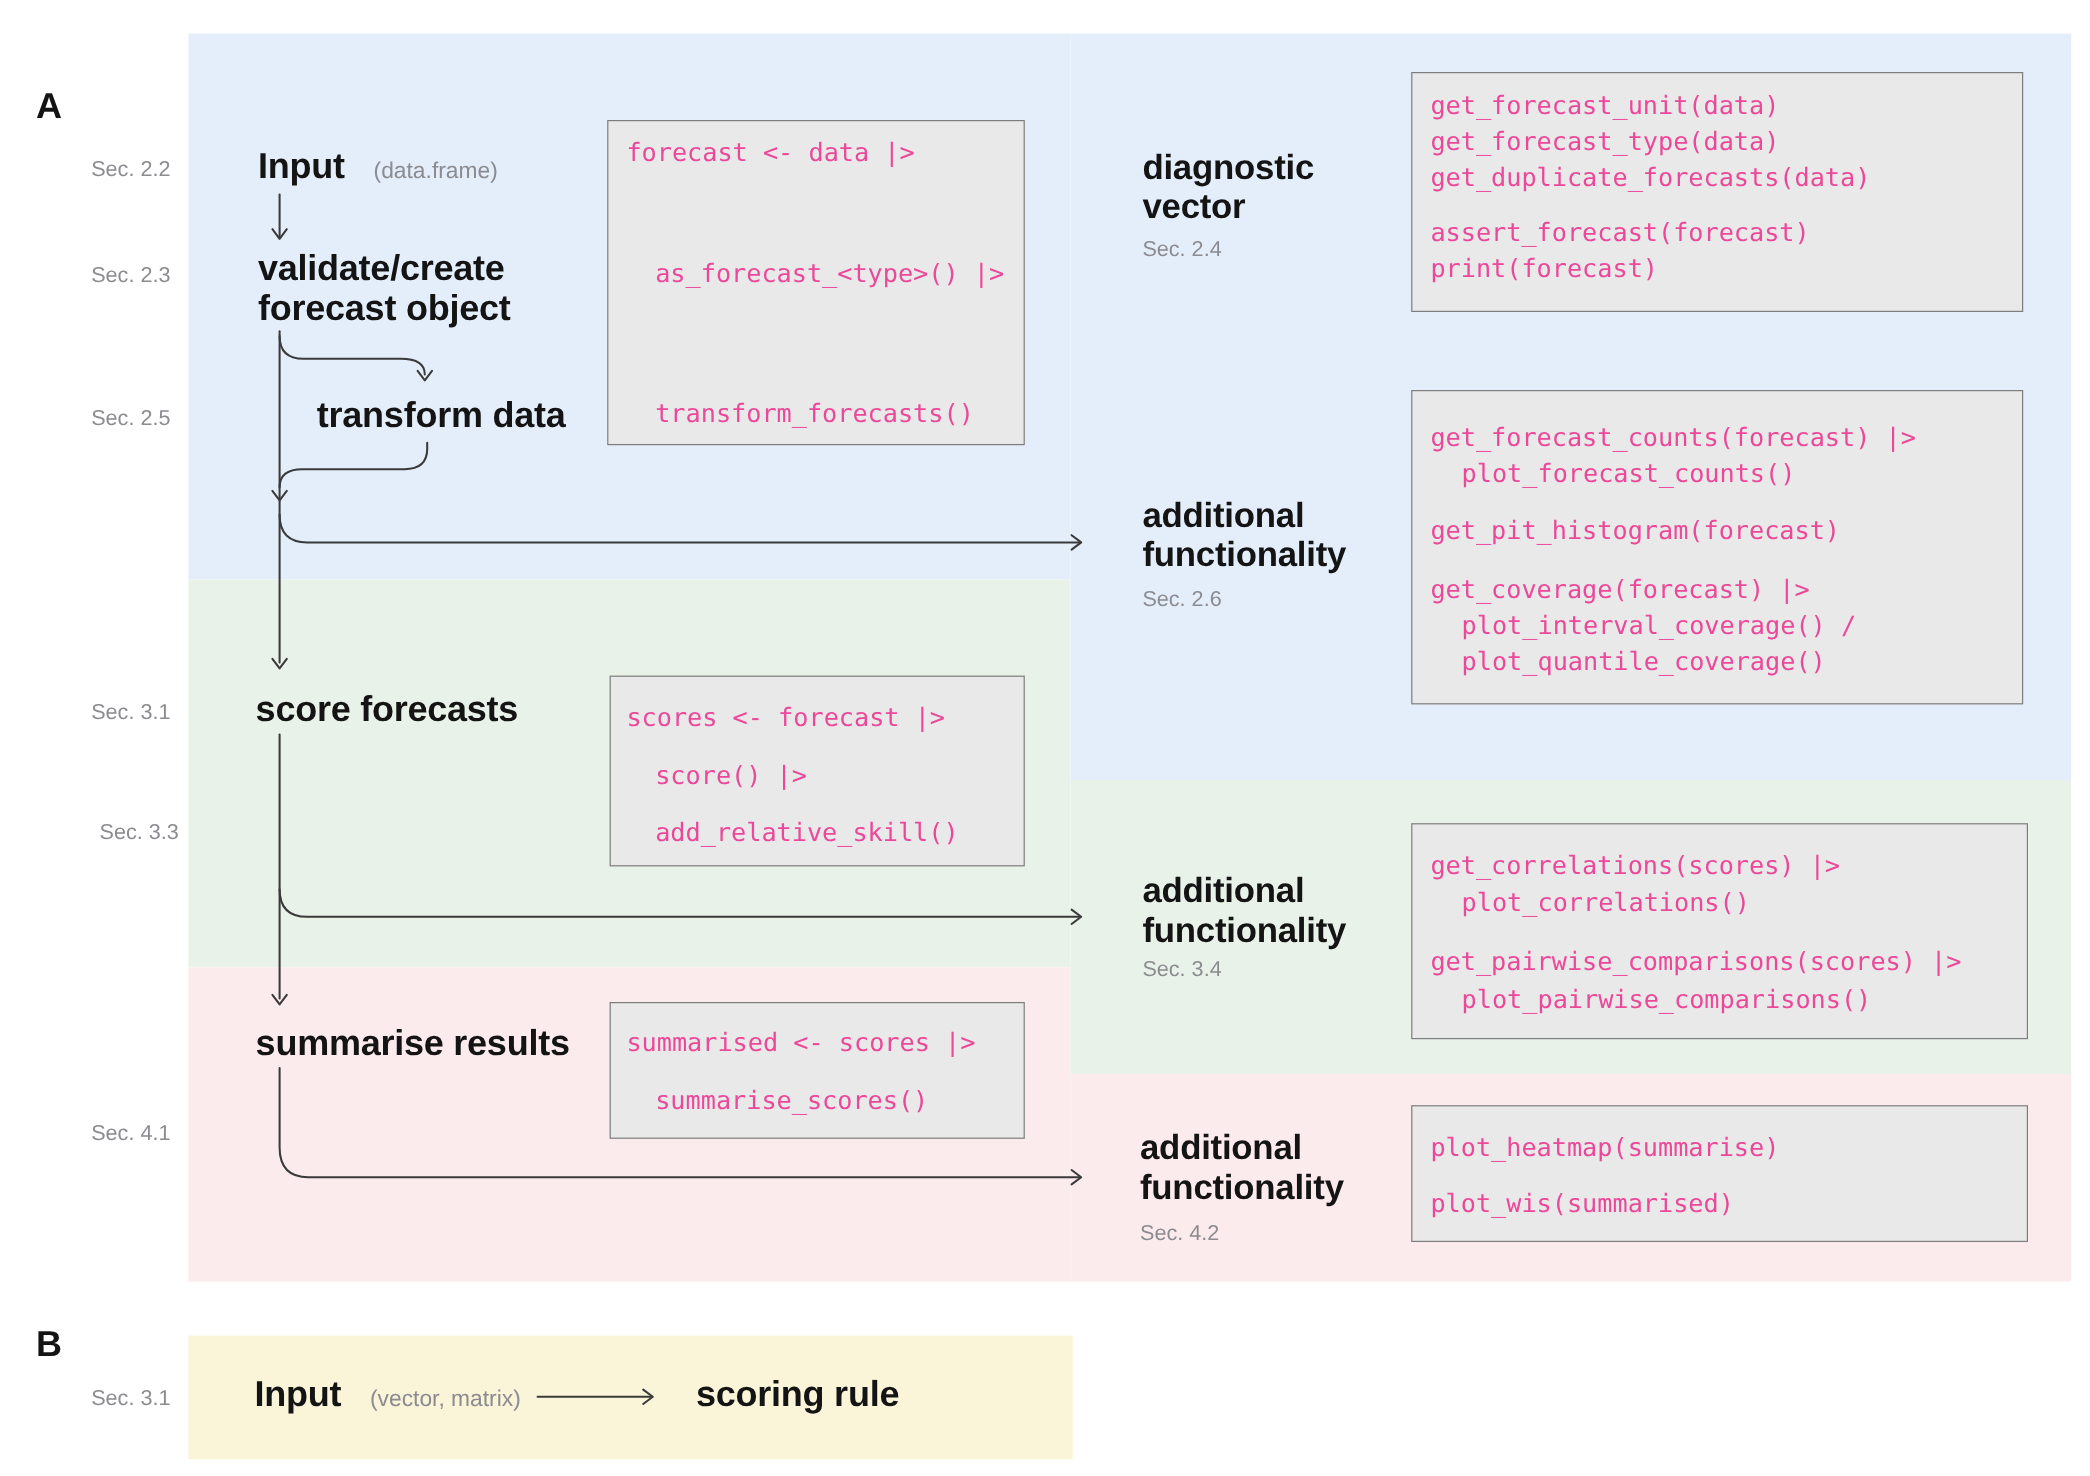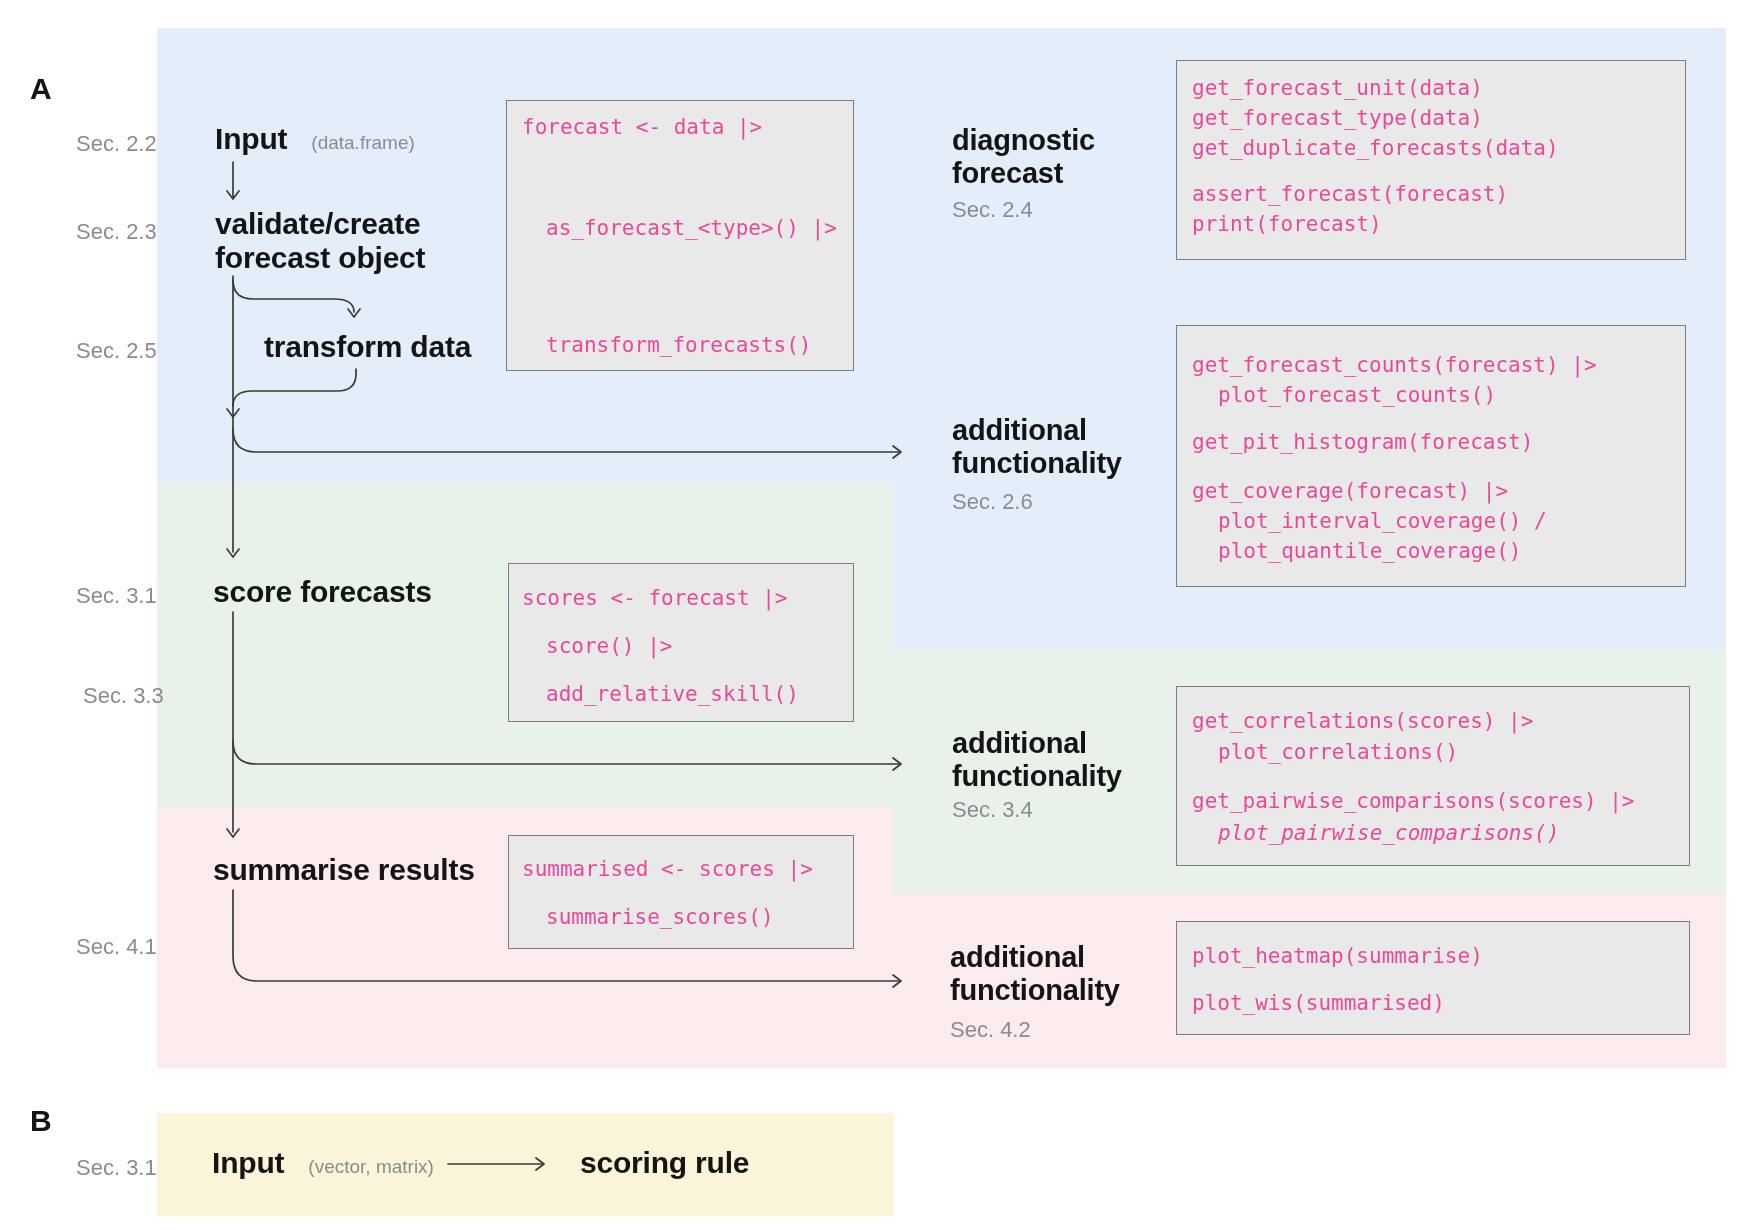--- a/index.html
+++ b/index.html
@@ -14,21 +14,21 @@
   .b-pink{background:var(--pink);} .b-yellow{background:var(--yellow);}
   svg.connectors{position:absolute;left:0;top:0;z-index:2;pointer-events:none;}
   svg.connectors path{stroke:var(--line);stroke-width:1.7;fill:none;stroke-linecap:round;stroke-linejoin:round;}
   .codebox{position:absolute;z-index:3;background:var(--boxfill);border:1.5px solid var(--boxborder);}
   .codeline{position:absolute;z-index:4;font-family:"DejaVu Sans Mono",monospace;
             font-size:21px;line-height:26px;color:#ec4899;white-space:pre;}
   .flow-label{position:absolute;z-index:4;font-weight:700;color:var(--ink);
               font-size:30px;line-height:34px;letter-spacing:-0.2px;}
   .r-label{position:absolute;z-index:4;font-weight:700;color:var(--ink);
            font-size:29px;line-height:33px;letter-spacing:-0.2px;}
-  .seclabel{position:absolute;z-index:4;font-size:22px;color:var(--muted);}
+  .seclabel{position:absolute;z-index:4;font-size:18px;color:var(--muted);}
   .panel-letter{position:absolute;z-index:4;font-size:30px;font-weight:700;color:var(--ink);}
   .annot{font-size:19px;font-weight:400;color:var(--muted);letter-spacing:0;}
   .inline-row{display:flex;align-items:baseline;gap:24px;white-space:nowrap;}
 </style>
 </head>
 <body>
 
 <div class="band b-blue" style="left:157px;top:28px;width:735px;height:455px;"></div>
 <div class="band b-green" style="left:157px;top:483px;width:735px;height:323px;"></div>
 <div class="band b-pink" style="left:157px;top:806px;width:735px;height:262px;"></div>
@@ -93,21 +93,21 @@
 <div class="codeline" style="left:1218px;top:508px;">plot_interval_coverage() /</div>
 <div class="codeline" style="left:1218px;top:538px;">plot_quantile_coverage()</div>
 
 <div class="codeline" style="left:522px;top:585px;">scores &lt;- forecast |&gt;</div>
 <div class="codeline" style="left:546px;top:633px;">score() |&gt;</div>
 <div class="codeline" style="left:546px;top:681px;text-align:right;">add_relative_skill()</div>
 
 <div class="codeline" style="left:1192px;top:708px;">get_correlations(scores) |&gt;</div>
 <div class="codeline" style="left:1218px;top:739px;">plot_correlations()</div>
 <div class="codeline" style="left:1192px;top:788px;">get_pairwise_comparisons(scores) |&gt;</div>
-<div class="codeline" style="left:1218px;top:820px;font-style:italic;">plot_pairwise_comparisons()</div>
+<div class="codeline" style="left:1218px;top:820px;">plot_pairwise_comparisons()</div>
 
 <div class="codeline" style="left:522px;top:856px;">summarised &lt;- scores |&gt;</div>
 <div class="codeline" style="left:546px;top:904px;">summarise_scores()</div>
 
 <div class="codeline" style="left:1192px;top:943px;">plot_heatmap(summarise)</div>
 <div class="codeline" style="left:1192px;top:990px;">plot_wis(summarised)</div>
 
 <div class="panel-letter" style="left:30px;top:72px;">A</div>
 <div class="panel-letter" style="left:30px;top:1104px;">B</div>
 
@@ -126,21 +126,21 @@
 
 <div class="flow-label" style="left:215px;top:207px;">
   <div>validate/create</div>
   <div>forecast object</div>
 </div>
 
 <div class="flow-label" style="left:264px;top:330px;text-align:center;">transform data</div>
 <div class="flow-label" style="left:213px;top:575px;">score forecasts</div>
 <div class="flow-label" style="left:213px;top:853px;">summarise results</div>
 
-<div class="r-label" style="left:952px;top:124px;width:210px;">diagnostic forecast</div>
+<div class="r-label" style="left:952px;top:124px;width:210px;">diagnostic vector</div>
 <div class="seclabel" style="left:952px;top:197px;">Sec. 2.4</div>
 
 <div class="r-label" style="left:952px;top:414px;width:210px;">additional functionality</div>
 <div class="seclabel" style="left:952px;top:489px;">Sec. 2.6</div>
 
 <div class="r-label" style="left:952px;top:727px;width:210px;">additional functionality</div>
 <div class="seclabel" style="left:952px;top:797px;">Sec. 3.4</div>
 
 <div class="r-label" style="left:950px;top:941px;width:210px;">additional functionality</div>
 <div class="seclabel" style="left:950px;top:1017px;">Sec. 4.2</div>

